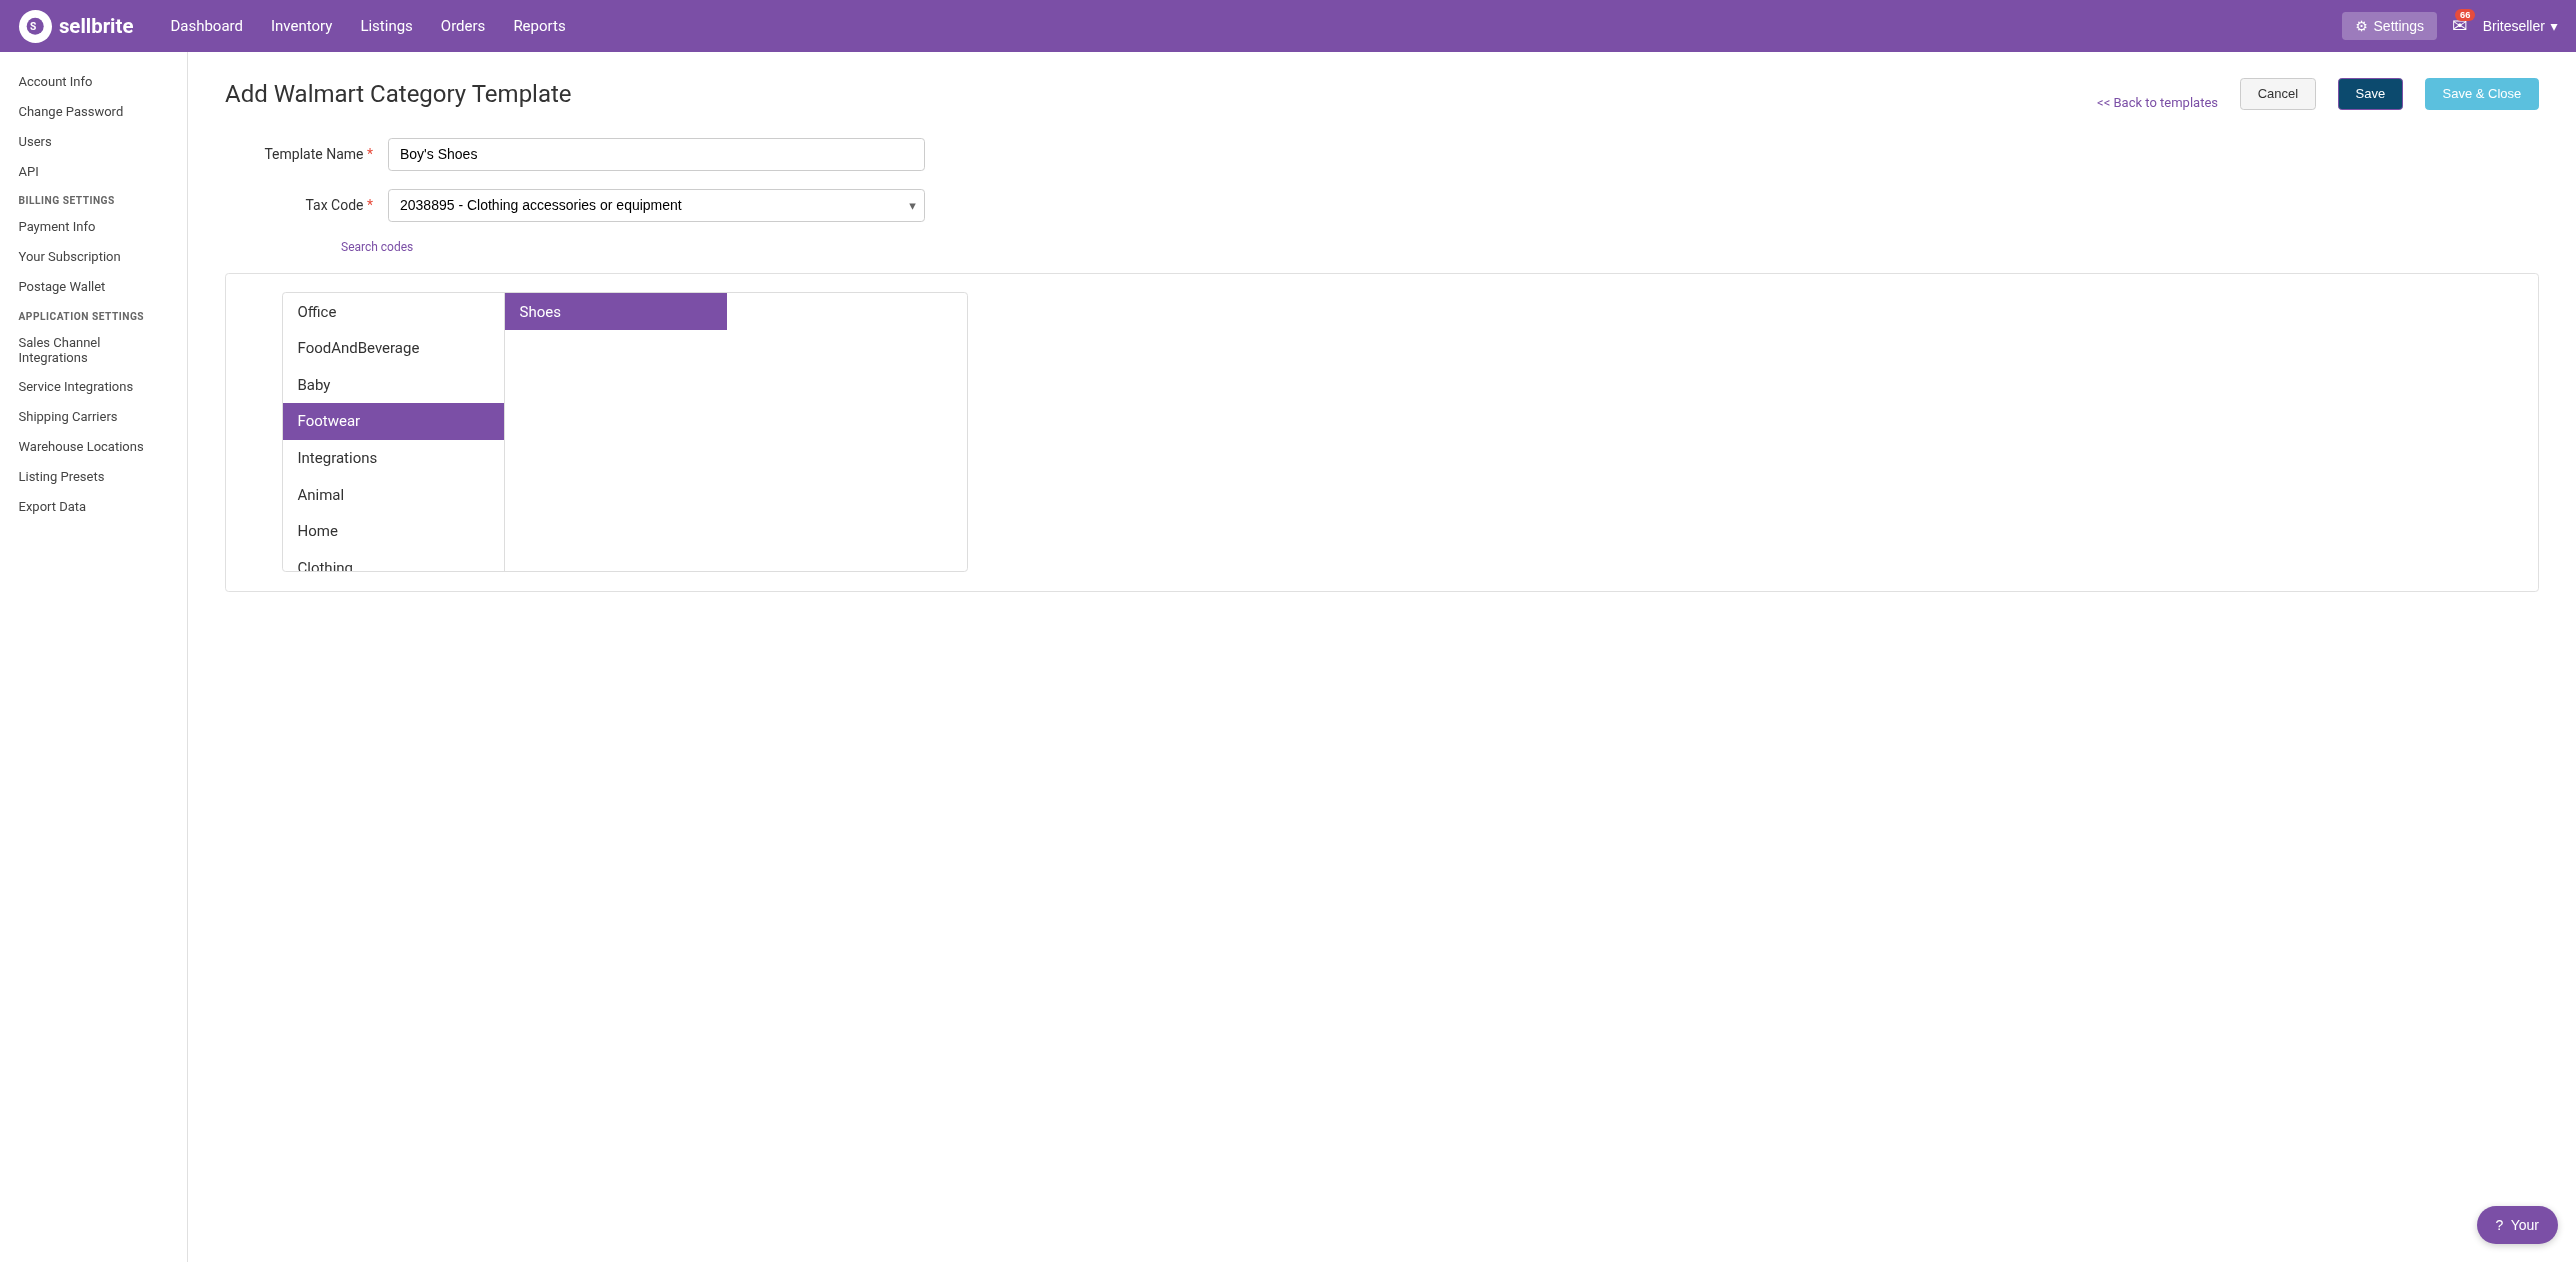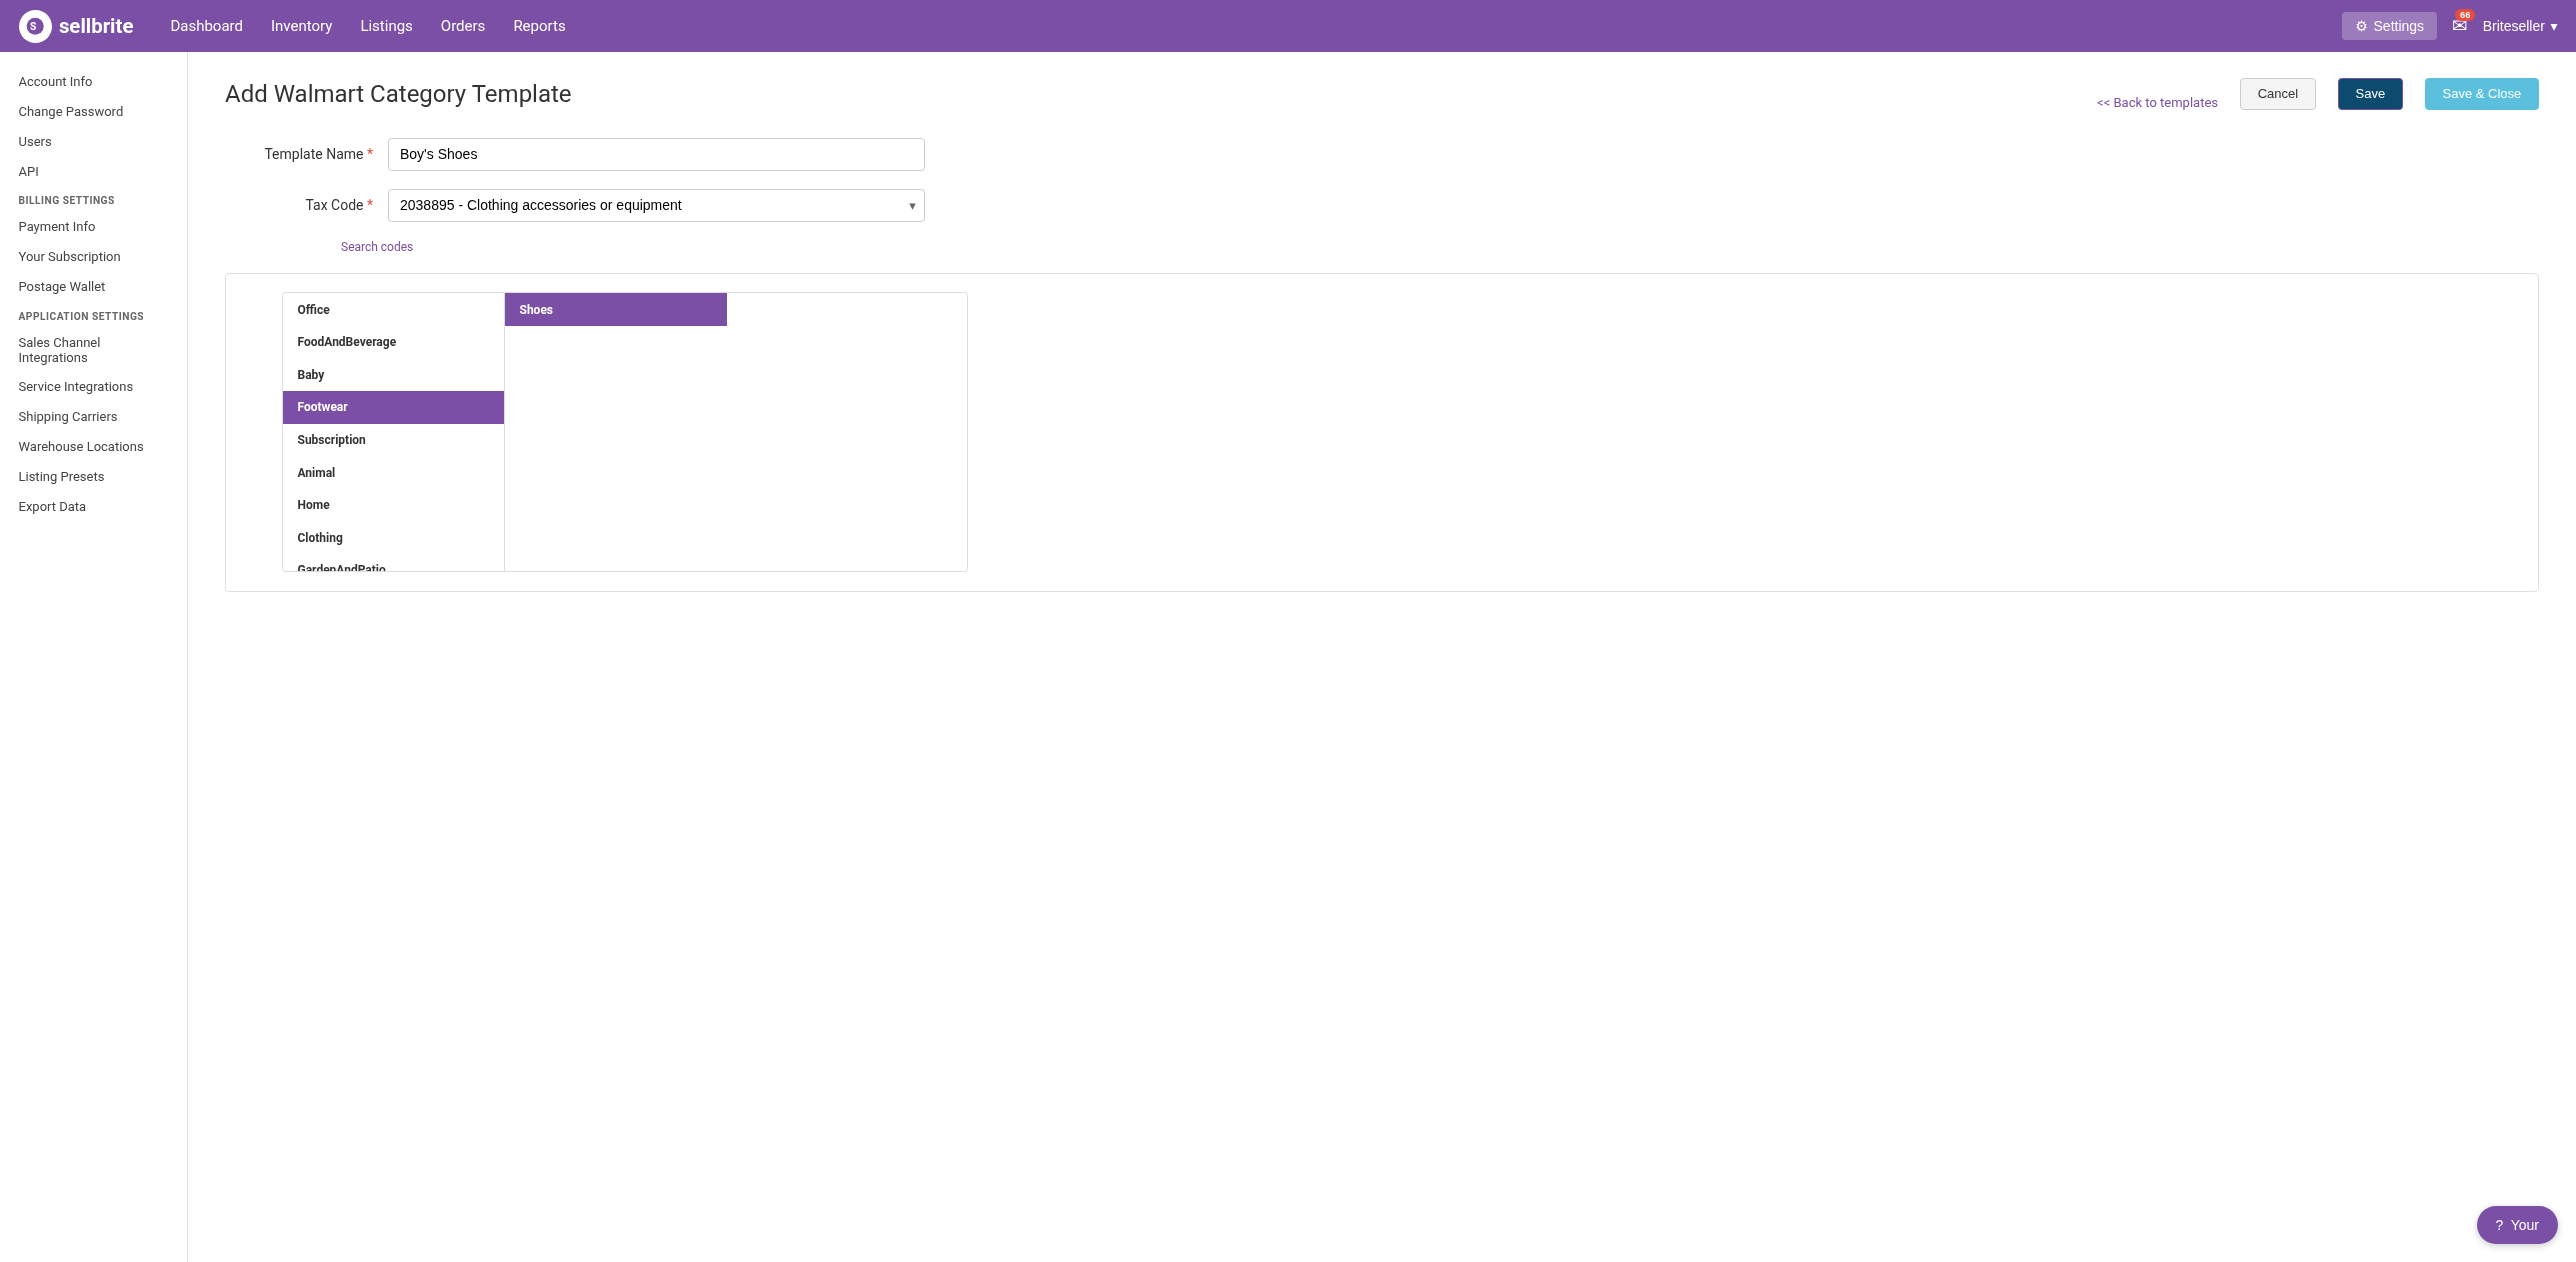--- a/index.html
+++ b/index.html
@@ -251,23 +251,22 @@
       width: 222px;
       border-right: 0.9px solid #ddd;
       overflow-y: auto;
       max-height: 278px;
       flex-shrink: 0;
     }
     .category-col:last-child { border-right: none; }
     .category-item {
       padding: 9.3px 15px;
       cursor: pointer;
-      font-size: 12px;
+      font-size: 15px;
       color: #333;
-      font-weight: bold;
     }
     .category-item.active {
       background: #7b4fa6;
       color: #fff;
     }
 
     
     .help-btn {
       position: fixed;
       bottom: 18.5px;
@@ -380,21 +379,21 @@
 
     <div class="section-card">
       <div class="section-body">
         <div class="category-columns">
 
           <div class="category-col">
             <div class="category-item">Office</div>
             <div class="category-item">FoodAndBeverage</div>
             <div class="category-item">Baby</div>
             <div class="category-item active">Footwear</div>
-            <div class="category-item">Subscription</div>
+            <div class="category-item">Integrations</div>
             <div class="category-item">Animal</div>
             <div class="category-item">Home</div>
             <div class="category-item">Clothing</div>
             <div class="category-item">GardenAndPatio</div>
           </div>
 
           <div class="category-col">
             <div class="category-item active">Shoes</div>
           </div>
         </div>

